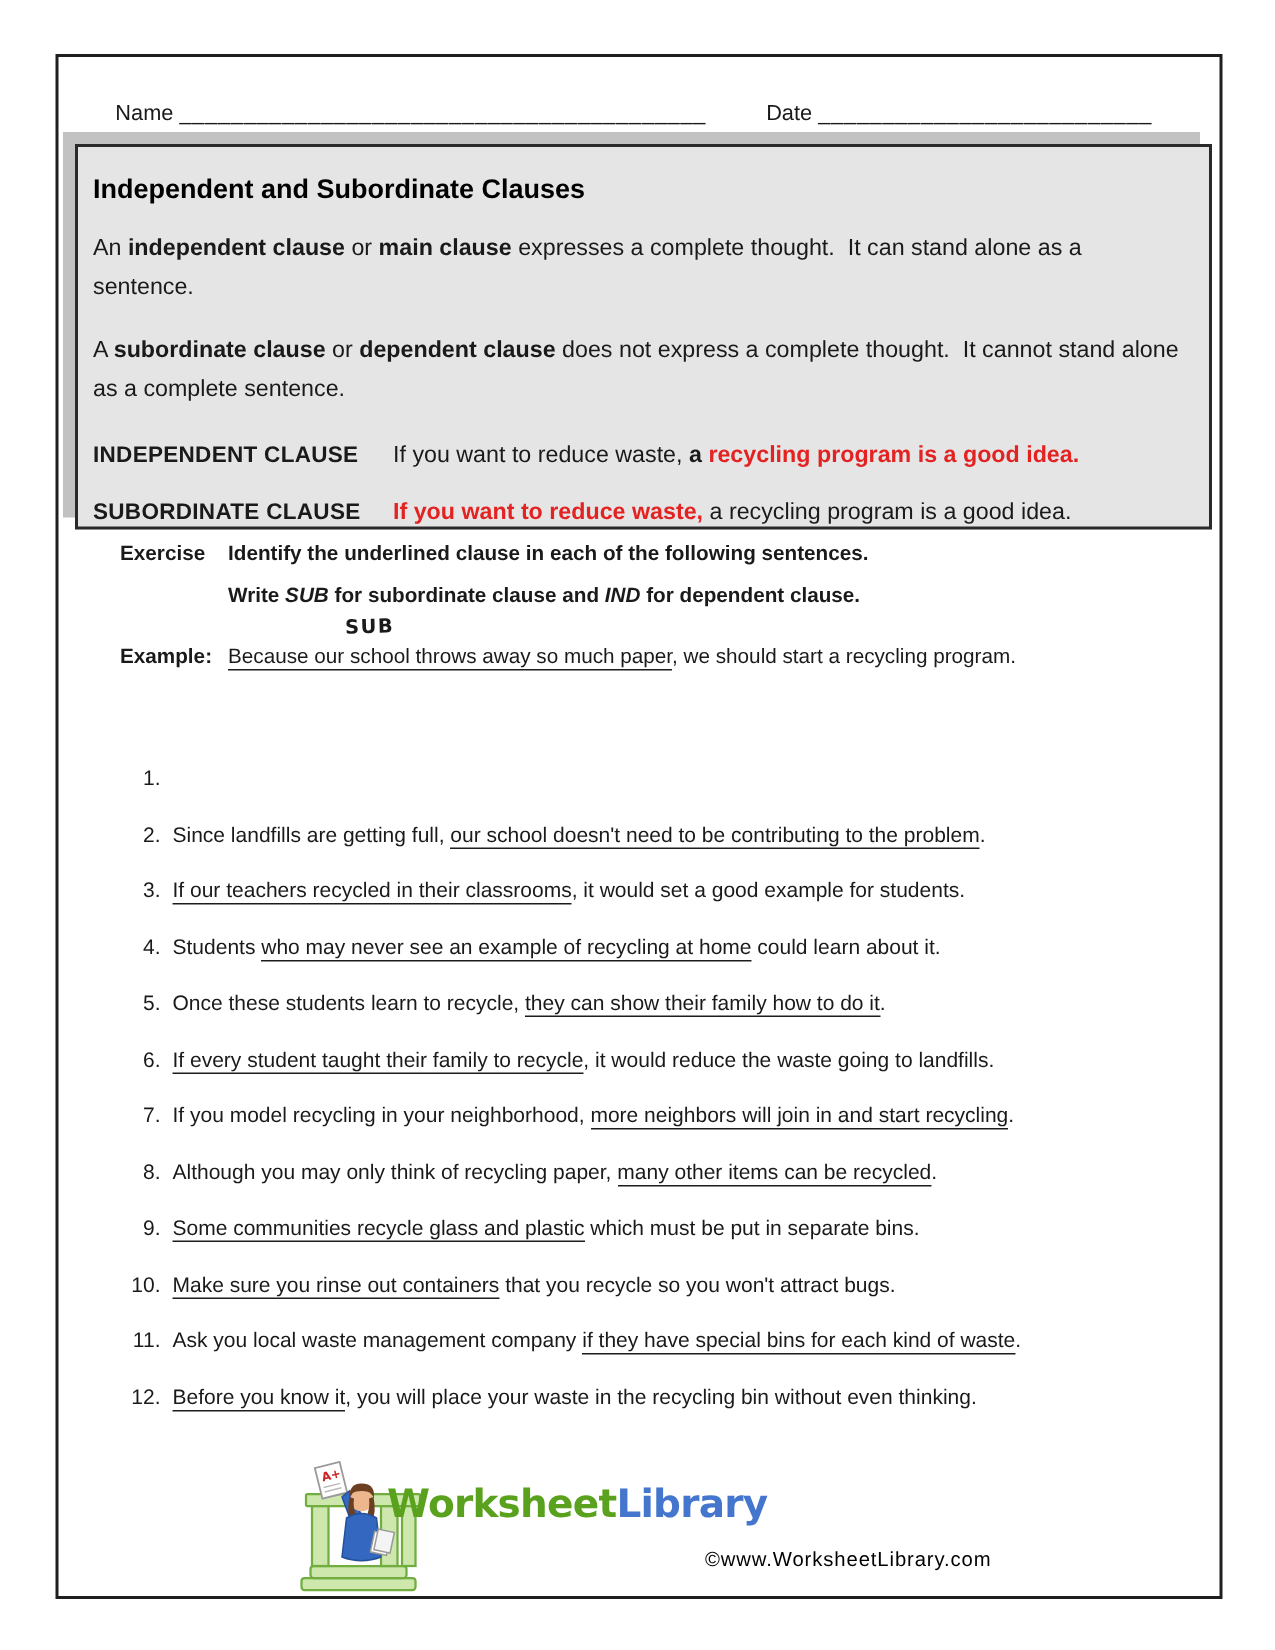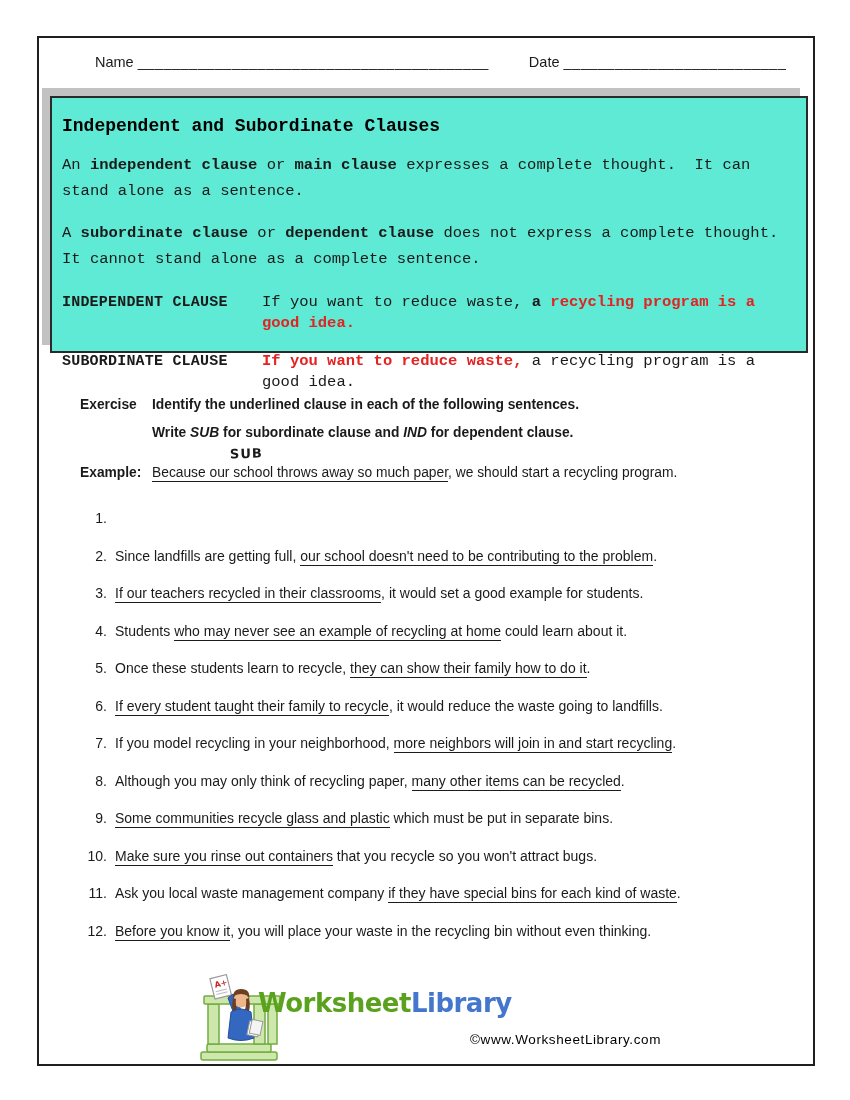--- a/index.html
+++ b/index.html
@@ -2,38 +2,38 @@
 <html><head>
 <meta charset="utf-8">
 <style>
   html,body{margin:0;padding:0;background:#fff;}
   .page{position:relative;width:850px;height:1100px;background:#fff;
         font-family:"Liberation Sans", sans-serif;color:#1a1a1a;overflow:hidden;}
   .outer-border{position:absolute;left:37px;top:36px;width:774px;height:1026px;
         border:2px solid #1f1f1f;}
 
   
-  .name-date-row{position:absolute;left:95px;top:54px;width:655px;
-        font-size:14.5px;display:flex;white-space:pre;}
+  .name-date-row{position:absolute;left:95px;top:68px;width:655px;
+        font-size:14.5px;display:flex;white-space:pre;justify-content:center;}
   .blank-line{letter-spacing:0.5px;}
 
   
   .info-box{position:absolute;left:50px;top:96px;width:758px;height:257px;
-        box-sizing:border-box;background:#5eead4;border:2px solid #2a2a2a;
-        box-shadow:-8px -8px 0 0 #c3c2c2;padding:10px 14px 0 10px;font-family:Liberation Mono, monospace;}
+        box-sizing:border-box;background:#e5e5e5;border:2px solid #2a2a2a;
+        box-shadow:-8px -8px 0 0 #c3c2c2;padding:10px 14px 0 10px;}
   .box-title{font-size:18px;font-weight:bold;margin:8px 0 0 0;color:#000;}
   .box-para{font-size:15.5px;line-height:26px;margin:16px 4px 0 0;white-space:pre-wrap;}
   .bold{font-weight:bold;}
   .red{color:#e32222;text-align:right;}
   .clause-row{display:flex;font-size:15.5px;margin-top:20px;white-space:pre-wrap;line-height:21px;}
   .clause-row.second{margin-top:17px;}
   .clause-label{width:200px;flex:none;font-weight:bold;font-size:15px;letter-spacing:0.2px;}
 
   
-  .exercise-block{position:absolute;left:80px;top:395px;width:700px;font-size:13.8px;}
+  .exercise-block{position:absolute;left:80px;top:359px;width:700px;font-size:13.8px;}
   .ex-row{display:flex;white-space:pre-wrap;line-height:19px;}
   .ex-label{width:72px;flex:none;font-weight:bold;}
   .ex-instr{font-weight:bold;}
   .ital{font-style:italic;}
   .row1{margin-bottom:9px;}
   .row2{margin-left:72px;margin-bottom:4px;}
   .sub-annotation{margin-left:150px;margin-bottom:2px;
         font-family:"DejaVu Sans", sans-serif;font-weight:bold;font-size:13px;
         transform:rotate(-1.5deg);display:inline-block;letter-spacing:1px;}
   .underlined{border-bottom:1.7px solid #1c1c1c;padding-bottom:1px;}

